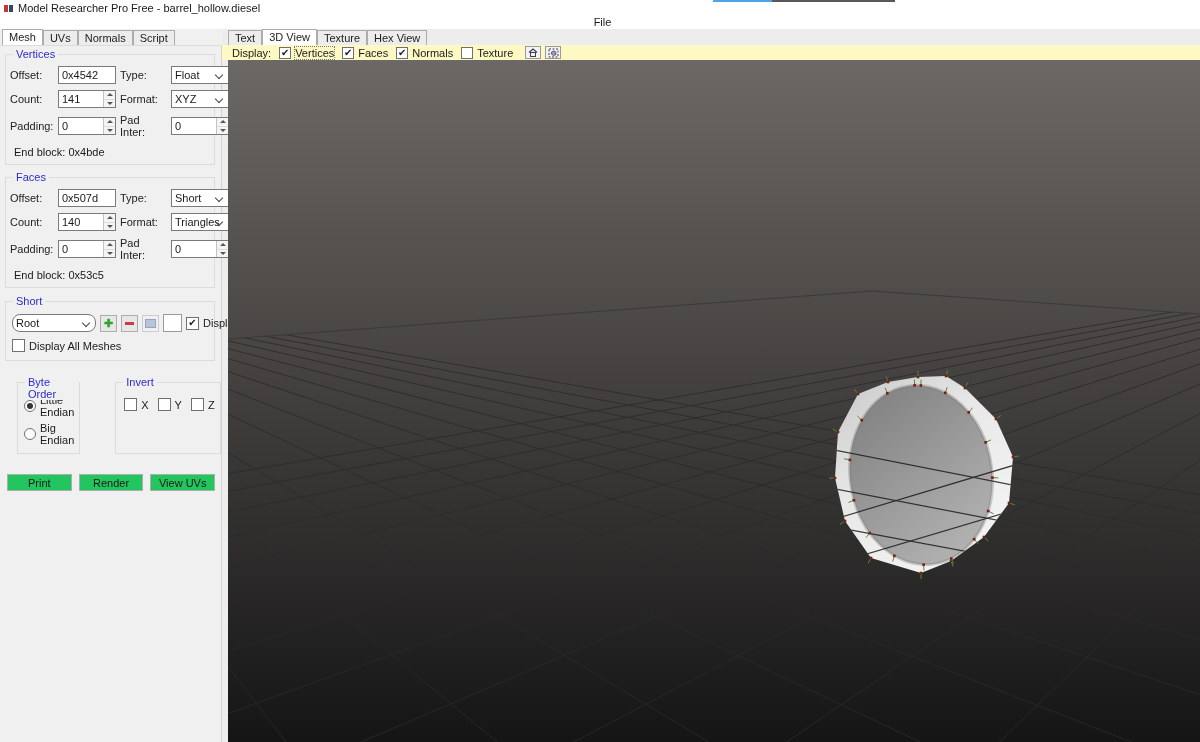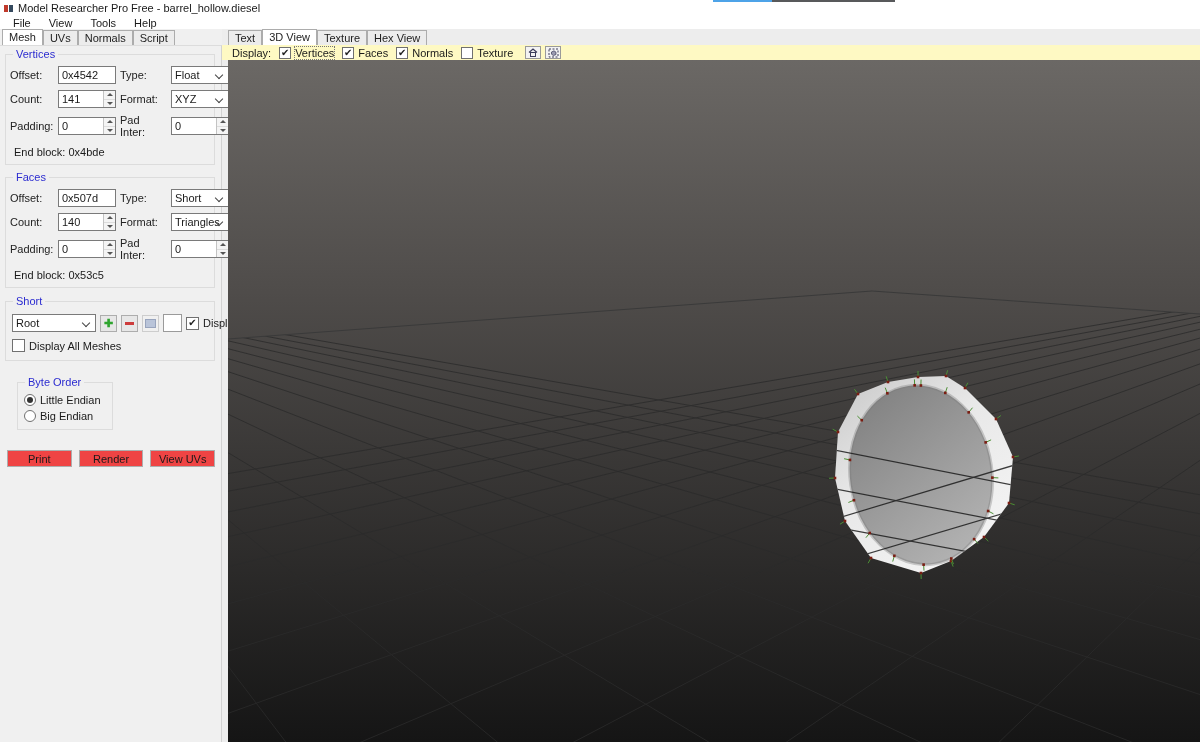--- a/index.html
+++ b/index.html
@@ -6,21 +6,21 @@
   html,body { width:1200px; height:742px; overflow:hidden;
     font-family:"Liberation Sans", sans-serif; font-size:11px; color:#1a1a1a; background:#f0f0f0; }
 
   
   .titlebar { height:16px; background:#fff; display:flex; align-items:center; gap:5px; padding-left:4px; position:relative; }
   .appicon { display:inline-flex; gap:1px; }
   .appicon .r { width:4px; height:7px; background:#c0392b; display:inline-block; }
   .appicon .b { width:4px; height:7px; background:#34495e; display:inline-block; }
   .topstrip { position:absolute; top:0; left:713px; height:2px; display:flex; z-index:5; }
   .topstrip span { height:2px; display:block; }
-  .menubar { height:13px; background:#fff; display:flex; align-items:center; padding-left:5px; gap:2px; }
+  .menubar { height:13px; background:#fff; display:flex; align-items:center; padding-left:5px; gap:2px;flex-direction:column; }
   .menubar span { padding:0 8px; cursor:default; }
 
   
   .tabrow { height:16px; display:flex; background:#f0f0f0;align-items:flex-end; }
   .tabrow .lgroup { width:222px; display:flex; align-items:flex-end; padding-left:2px; }
   .tabrow .rgroup { flex:1; display:flex; align-items:flex-end; padding-left:6px; background:#ededed; }
   .tab { padding:1px 6px 2px; border:1px solid #acacac; border-bottom:none; background:#ececec; color:#222; height:15px; line-height:12px; }
   .tab.active { background:#fff; height:16px; font-weight:normal; position:relative; z-index:2; }
 
   
@@ -49,39 +49,39 @@
   
   .cbrow { display:inline-flex; align-items:center; gap:4px; cursor:default; }
   .cb { width:13px; height:13px; background:#fff; border:1px solid #707070; display:inline-flex; align-items:center; justify-content:center; font-size:10px; color:#222; flex:none; }
   .cb.on::after { content:"✔"; line-height:10px; }
   .radio { width:12px; height:12px; border:1px solid #707070; border-radius:50%; background:#fff; display:inline-flex; align-items:center; justify-content:center; flex:none; }
   .radio.on::after { content:""; width:6px; height:6px; border-radius:50%; background:#333; }
   .focusdots { outline:1px dotted #777; }
 
   
   .meshrow { display:flex; align-items:center; gap:4px; padding:12px 4px 2px 6px; }
-  .meshrow .tfield.dd { width:84px; flex:none; }
+  .meshrow .tfield.dd { width:84px; flex:none;border-radius:8px; }
   .tinybtn { width:17px; height:17px; border:1px solid #adadad; background:#e7e7e7; display:inline-flex; align-items:center; justify-content:center; font-size:11px; flex:none; }
   .tinybtn.plus { color:#2fa52f; font-weight:bold; }
   .tinybtn.minus::after { content:""; width:9px; height:3px; background:#cd3c3c; }
   .tinybtn.disabled { background:#f0f0f0; border-color:#cdcdcd; }
   .tinybtn.disabled::after { content:""; width:9px; height:7px; background:#b9c4d9; border:1px solid #98a4bd; }
   .meshname { width:19px; height:18px; background:#fff; border:1px solid #9a9a9a; flex:none; }
   .meshrow2 { padding:5px 4px 6px 6px; }
 
   
   .pairrow { display:flex; margin:9px 6px 0 5px; gap:11px; }
   .pairrow .group { margin:12px; }
   .bo { width:96px; }
   .inv { flex:1; }
   .bo .gbody { display:flex; flex-direction:column; gap:4px; padding:11px 5px 7px 6px; }
   .inv .gbody { display:flex; gap:9px; padding:15px 5px 11px 8px; }
 
   .btnrow { display:flex; gap:7px; margin:8px 6px 0 7px; }
-  .btn { width:89px; height:17px; background:#ef4444; border:1px solid #adadad; display:flex; align-items:center; justify-content:center; }
+  .btn { width:89px; height:17px; background:#22c55e; border:1px solid #adadad; display:flex; align-items:center; justify-content:center; }
 
   
   .displaybar { height:15px; background:#fef9c3; display:flex; align-items:center; gap:8px; padding-left:10px; }
   .displaybar .cb { width:12px; height:12px; }
   .iconbtn { width:16px; height:13px; border:1px solid #9a9a9a; background:#f3f3f3; display:inline-flex; align-items:center; justify-content:center; }
   .iconbtn svg { display:block; }
   .iconbtns { display:flex; gap:4px; margin-left:4px; }
 
   .viewportwrap { flex:1; position:relative; padding-left:6px; }
   .viewportwrap svg { display:block; }
@@ -214,20 +214,37 @@
       <div class="group bo">
         <span class="gtitle">Byte Order</span>
         <div class="gbody">
           <label class="cbrow">
             <span class="radio on"></span>
             <span>Little Endian</span>
           </label>
           <label class="cbrow">
             <span class="radio"></span>
             <span>Big Endian</span>
+          </label>
+        </div>
+      </div>
+      <div class="group inv">
+        <span class="gtitle">Invert</span>
+        <div class="gbody">
+          <label class="cbrow">
+            <span class="cb"></span>
+            <span>X</span>
+          </label>
+          <label class="cbrow">
+            <span class="cb"></span>
+            <span>Y</span>
+          </label>
+          <label class="cbrow">
+            <span class="cb"></span>
+            <span>Z</span>
           </label>
         </div>
       </div>
     </div>
 
     <div class="btnrow">
       <span class="btn">Print</span>
       <span class="btn">Render</span>
       <span class="btn">View UVs</span>
     </div>

